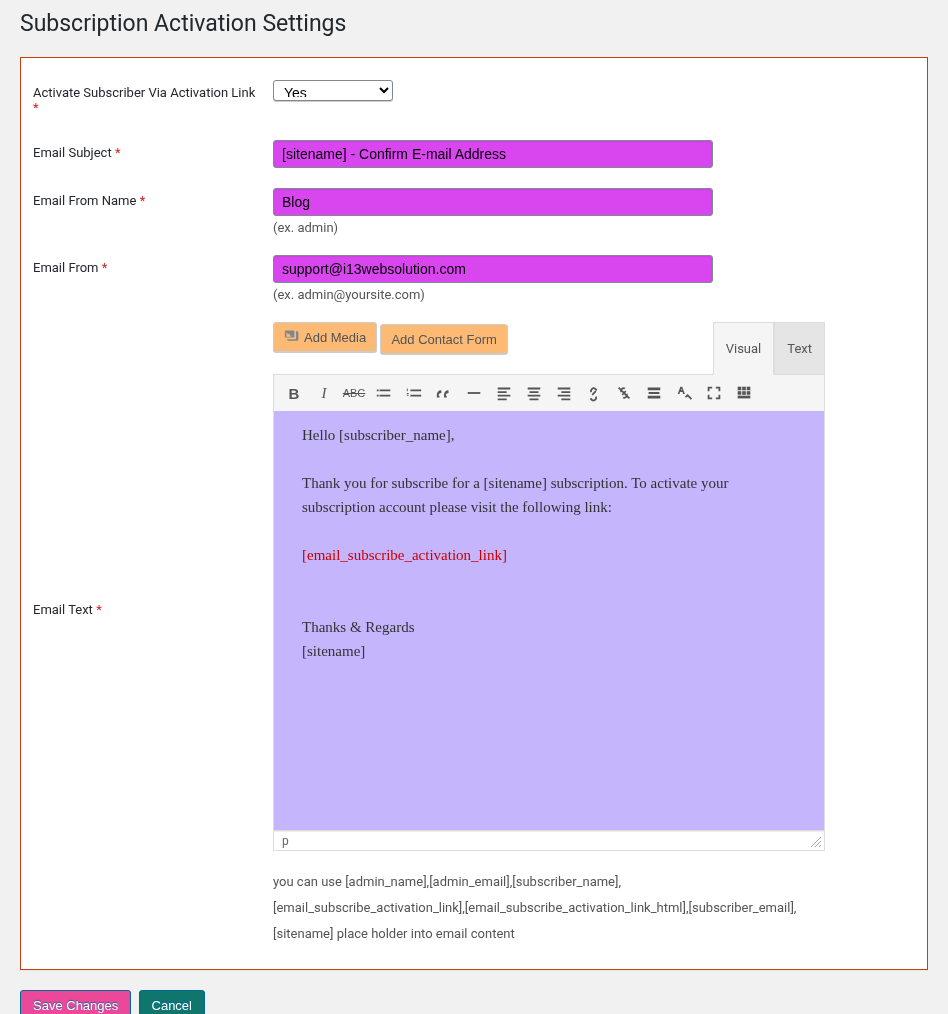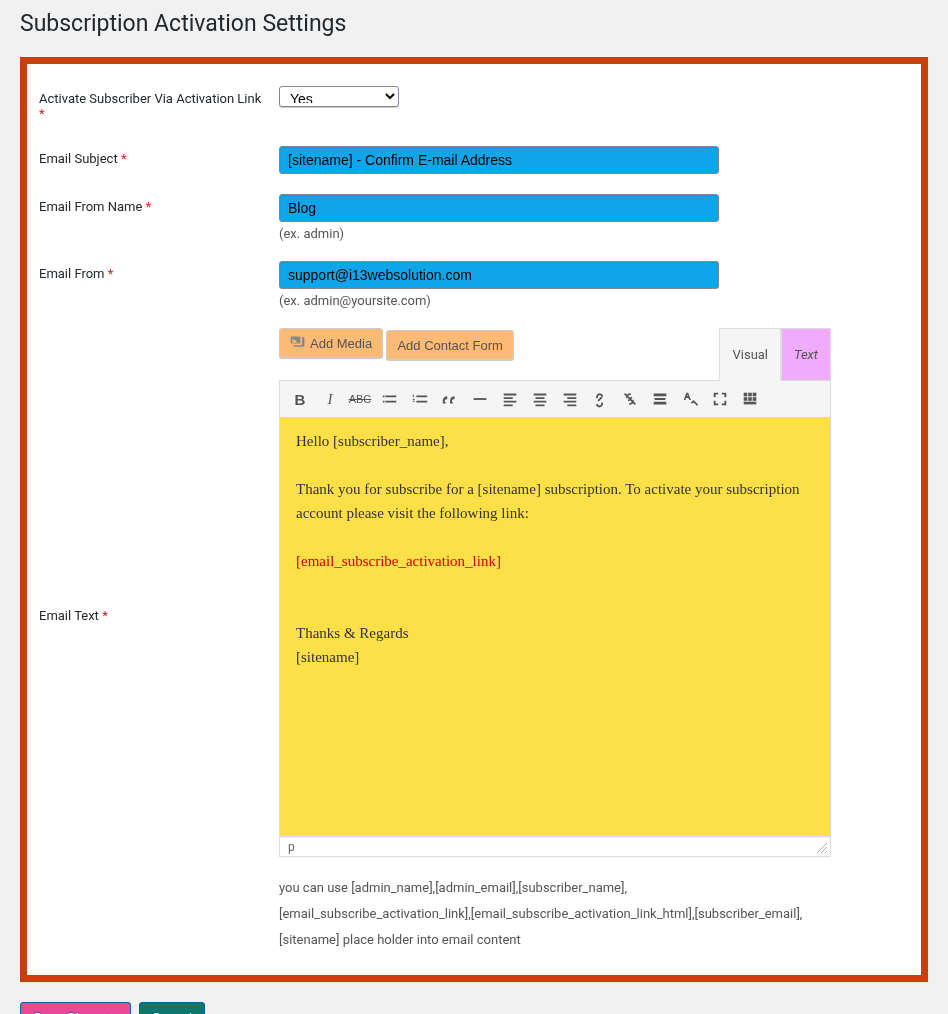--- a/index.html
+++ b/index.html
@@ -1,38 +1,38 @@
 <!DOCTYPE html>
 <html><head>
 <meta charset="utf-8">
 <style>
 * { box-sizing: border-box; margin: 0; padding: 0; }
 body { font-family: -apple-system, BlinkMacSystemFont, "Segoe UI", Roboto, sans-serif; background: #f1f1f1; color: #23282d; font-size: 13px; }
 .wrap { padding: 10px 20px 20px 20px; }
 h1 { font-size: 23px; font-weight: 400; color: #23282d; margin-bottom: 20px; }
-.postbox { background: #fff; border: 7px solid #c2410c; box-shadow: 0 1px 1px rgba(0,0,0,.04); padding: 12px; }
+.postbox { background: #fff; border: 1px solid #c2410c; box-shadow: 0 1px 1px rgba(0,0,0,.04); padding: 12px; }
 .form-table { width: 100%; border-collapse: collapse; }
 .form-table th { text-align: left; font-weight: 400; font-size: 13px; padding: 15px 10px 15px 0; vertical-align: top; width: 240px; color: #23282d; }
 .form-table td { padding: 10px 10px 10px 0; vertical-align: top; }
 .required { color: #d02020; }
 select { font-size: 14px; padding: 3px 24px 3px 6px; border: 1px solid #7e8993; border-radius: 3px; background: #fff; height: 21px; min-width: 120px; box-shadow: 0 1px 0 #ccc; }
-input[type=text] { font-size: 14px; padding: 4px 8px; border: 1px solid #7e8993; border-radius: 3px; width: 440px; height: 28px; background: #0ea5e9; box-shadow: inset 0 1px 2px rgba(0,0,0,.07);}
+input[type=text] { font-size: 14px; padding: 4px 8px; border: 1px solid #7e8993; border-radius: 3px; width: 440px; height: 28px; background: #d946ef; box-shadow: inset 0 1px 2px rgba(0,0,0,.07);}
 .description { color: #555; font-size: 13px; margin-top: 4px; display: block; }
 .helper-text { font-size: 13px; color: #555; line-height: 2; margin-top: 18px; }
 .editor-wrap { width: 552px; }
 .media-buttons { margin-bottom: 4px; }
 .button-secondary { display: inline-flex; align-items: center; gap: 4px; font-size: 13px; padding: 0 10px; height: 30px; border: 1px solid #ccc; border-radius: 3px; background: #fdba74; color: #555; cursor: pointer; box-shadow: 0 1px 0 #ccc; }
 .editor-tabs { float: right; margin-bottom: -1px; position: relative; z-index: 2; }
 .editor-tab { display: inline-block; padding: 18px 12px; font-size: 13px; border: 1px solid #e5e5e5; border-bottom: none; cursor: pointer; color: #555; }
 .editor-tab.active { background: #f5f5f5; border-color: #ddd; border-bottom: 1px solid #f5f5f5; }
-.editor-tab.inactive { background: #f0abfc; border-color: #ddd; font-style: italic; }
+.editor-tab.inactive { background: #e5e5e5; border-color: #ddd; }
 .editor-toolbar { clear: both; background: #f5f5f5; border: 1px solid #ddd; border-bottom: none; padding: 4px 6px; display: flex; gap: 2px; align-items: center; }
 .toolbar-btn { width: 28px; height: 28px; display: inline-flex; align-items: center; justify-content: center; border: none; background: transparent; cursor: pointer; color: #555; border-radius: 2px; font-size: 15px; }
 .toolbar-btn svg { fill: #555; }
-.editor-content { border: 1px solid #ddd; border-top: none; background: #fde047; min-height: 420px; padding: 12px 16px; font-size: 15px; line-height: 1.6; font-family: Georgia, serif; color: #333; }
+.editor-content { border: 1px solid #ddd; border-top: none; background: #c4b5fd; min-height: 420px; padding: 12px 28px; font-size: 15px; line-height: 1.6; font-family: Georgia, serif; color: #333; }
 .editor-content .red { color: #c00; }
 .editor-statusbar { border: 1px solid #ddd; border-top: 1px solid #eee; background: #fff; padding: 2px 8px; font-size: 12px; color: #666; position: relative; }
 .resize-handle { position: absolute; right: 2px; bottom: 2px; width: 12px; height: 12px; }
 .actions { margin-top: 20px; }
 .button-primary { display: inline-block; background: #ec4899; border: 1px solid #006799; color: #fff; padding: 0 12px; height: 30px; font-size: 13px; border-radius: 3px; cursor: pointer; box-shadow: 0 1px 0 #006799; text-shadow: 0 -1px 1px #006799; }
 .button-cancel { display: inline-block; background: #0f766e; border: 1px solid #006799; color: #fff; padding: 0 12px; height: 30px; font-size: 13px; border-radius: 3px; cursor: pointer; box-shadow: 0 1px 0 #006799; text-shadow: 0 -1px 1px #006799; margin-left: 4px;}
 .clearfix::after { content: ""; display: table; clear: both; }
 </style>
 </head>
 <body>

